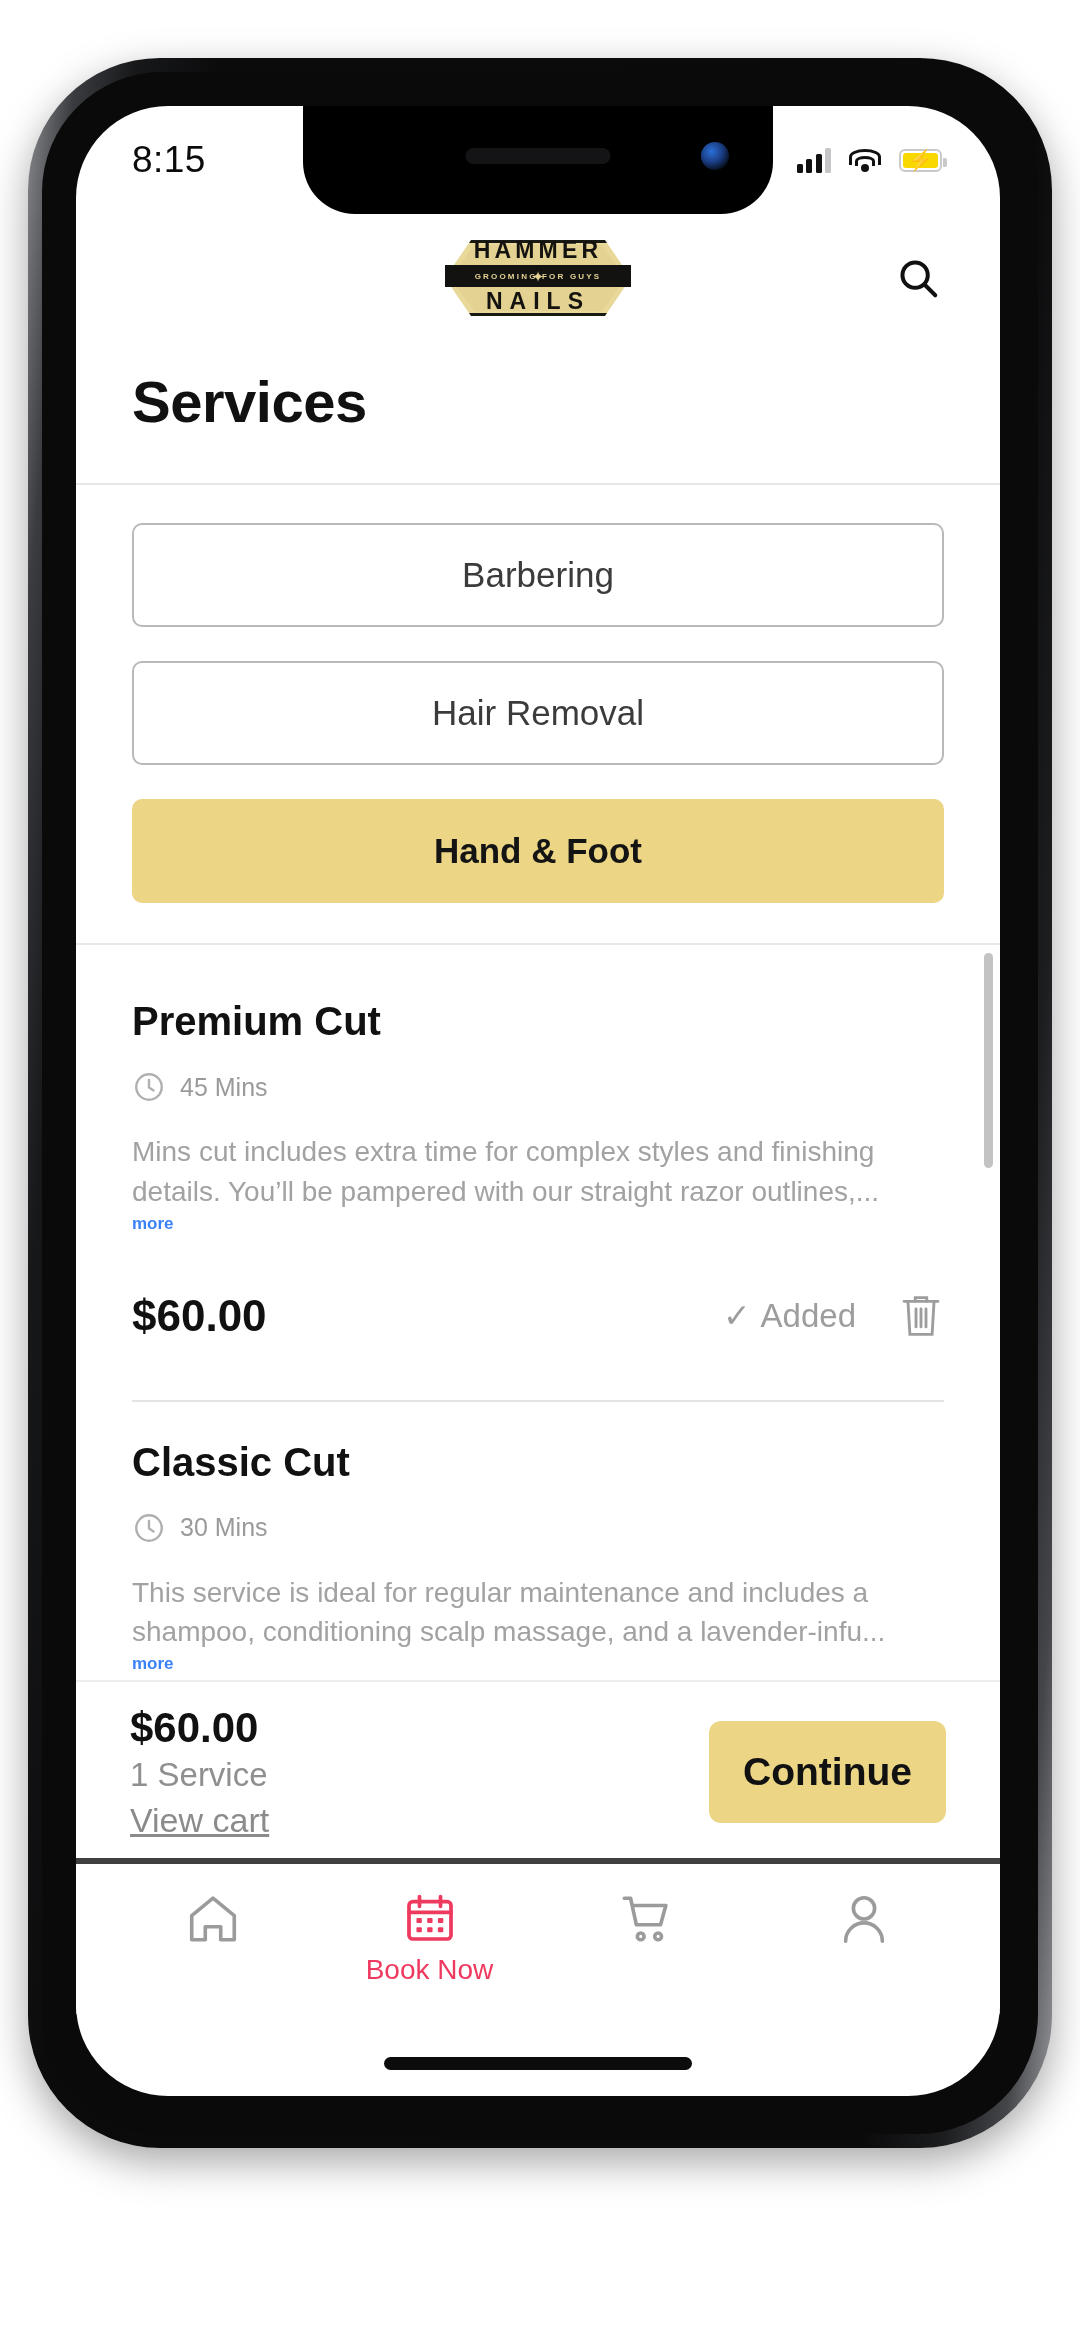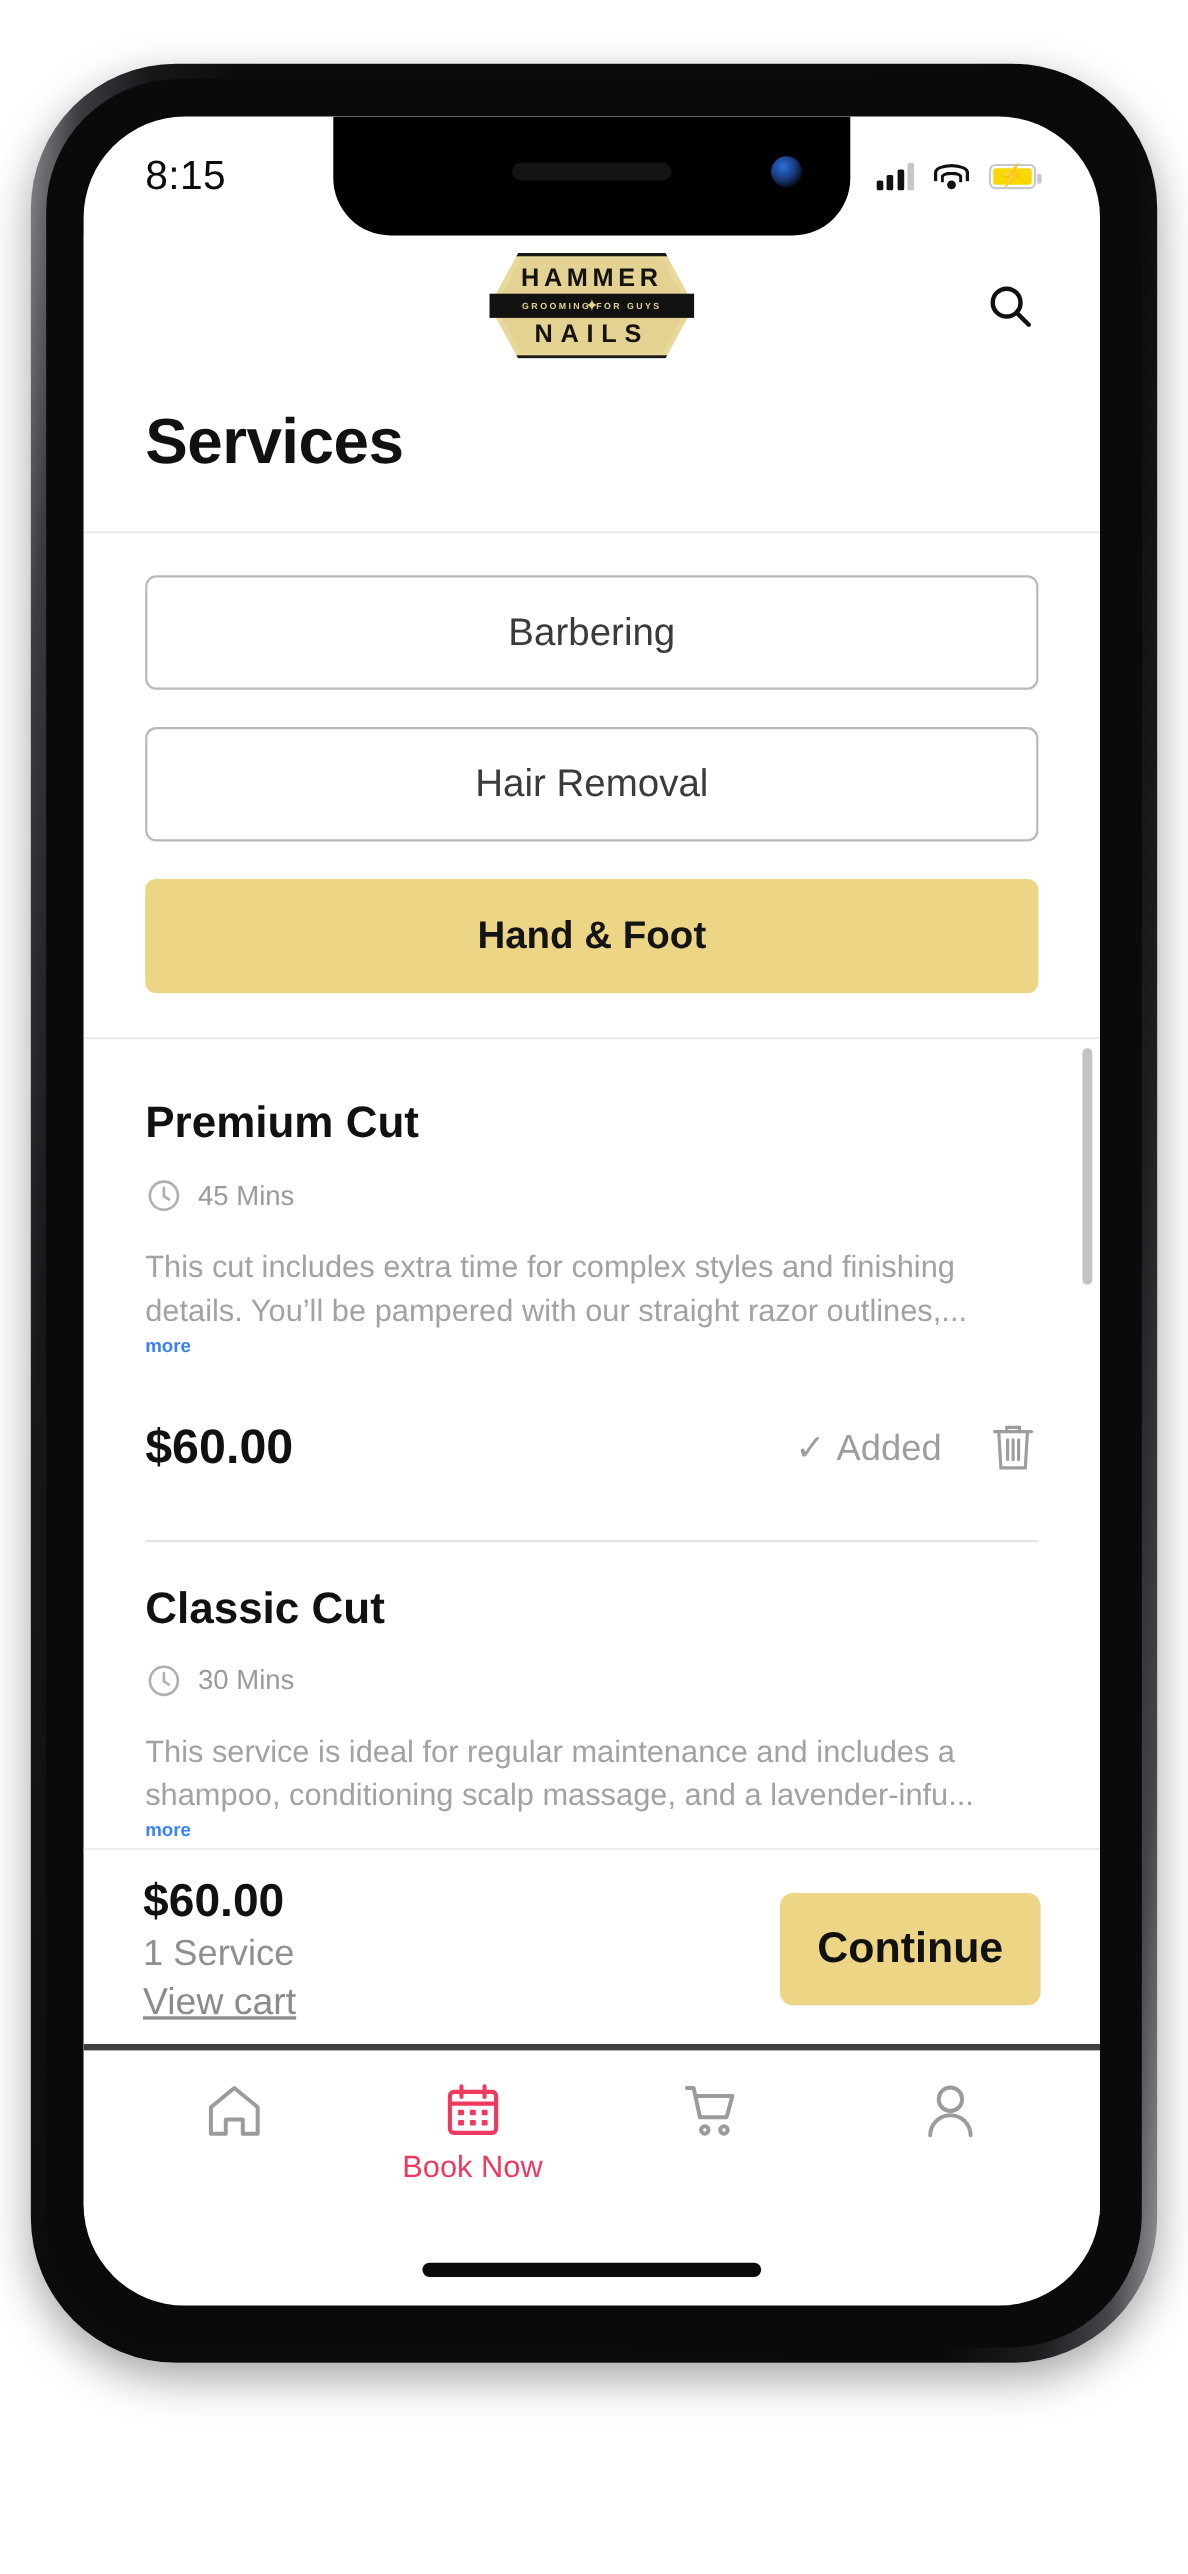--- a/index.html
+++ b/index.html
@@ -86,22 +86,22 @@
   .batt .bolt{ position:absolute; left:50%; top:50%; transform:translate(-50%,-50%);
                font-size:20px; line-height:1; color:#111; font-weight:700; }
 
   
   .app-header{
     height:128px; display:flex; align-items:center; justify-content:center;
     position:relative; background:#fff;
   }
   
   .logo{
-    width:186px; height:96px; position:relative;
-    display:flex; align-items:center; justify-content:center;
+    width:186px; height:76px; position:relative;
+    display:flex; align-items:flex-end; justify-content:center;
   }
   .logo .hexa{
     position:absolute; inset:0;
     background:#e8d89a;
     border:3px solid #1a1a14;
     clip-path:polygon(14% 0%, 86% 0%, 100% 50%, 86% 100%, 14% 100%, 0% 50%);
   }
   .logo .inner{
     position:absolute; inset:5px;
     background:#e3d291;
@@ -275,21 +275,21 @@
 
             <div class="svc">
               <div class="svc-name">Premium Cut</div>
               <div class="svc-dur">
                 <svg class="clock" viewBox="0 0 24 24" fill="none" stroke="#b0b0b0" stroke-width="1.7">
                   <circle cx="12" cy="12" r="9"></circle>
                     <path d="M12 7v5.3l3.2 2.1" stroke-linecap="round"></path>
                 </svg>
                 <span class="svc-dur-txt">45 Mins</span>
               </div>
-              <div class="svc-desc">This cut includes extra time for complex styles and finishing details. You’ll be pampered with our straight razor outlines,...</div>
+              <div class="svc-desc">Mins cut includes extra time for complex styles and finishing details. You’ll be pampered with our straight razor outlines,...</div>
               <div class="svc-more">more</div>
               <div class="svc-foot">
                 <div class="svc-price">$60.00</div>
                 <div class="svc-actions">
                   <div class="added">
                     <span class="check">✓</span>
                     <span>Added</span>
                   </div>
                   <svg class="trash" viewBox="0 0 24 26" fill="none" stroke="#9d9d9d" stroke-width="1.5" stroke-linecap="round">
                     <path d="M3.2 5.4h17.6"></path>

